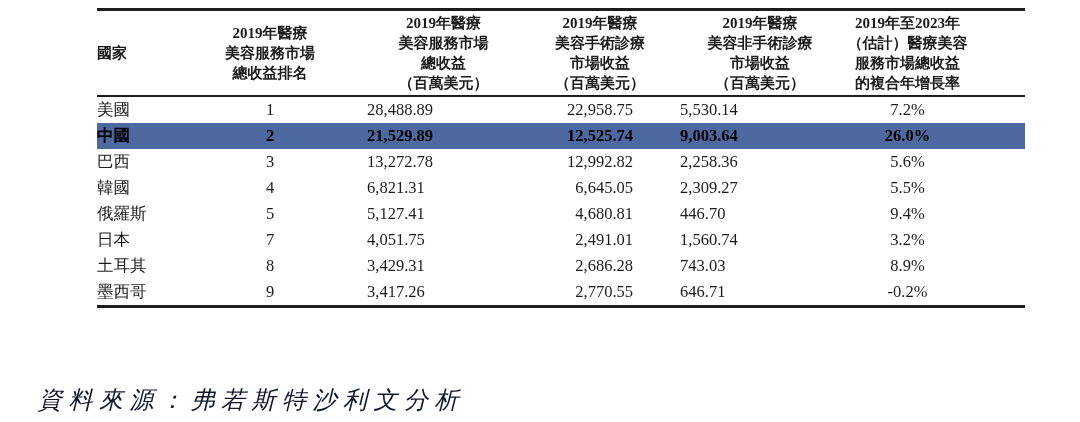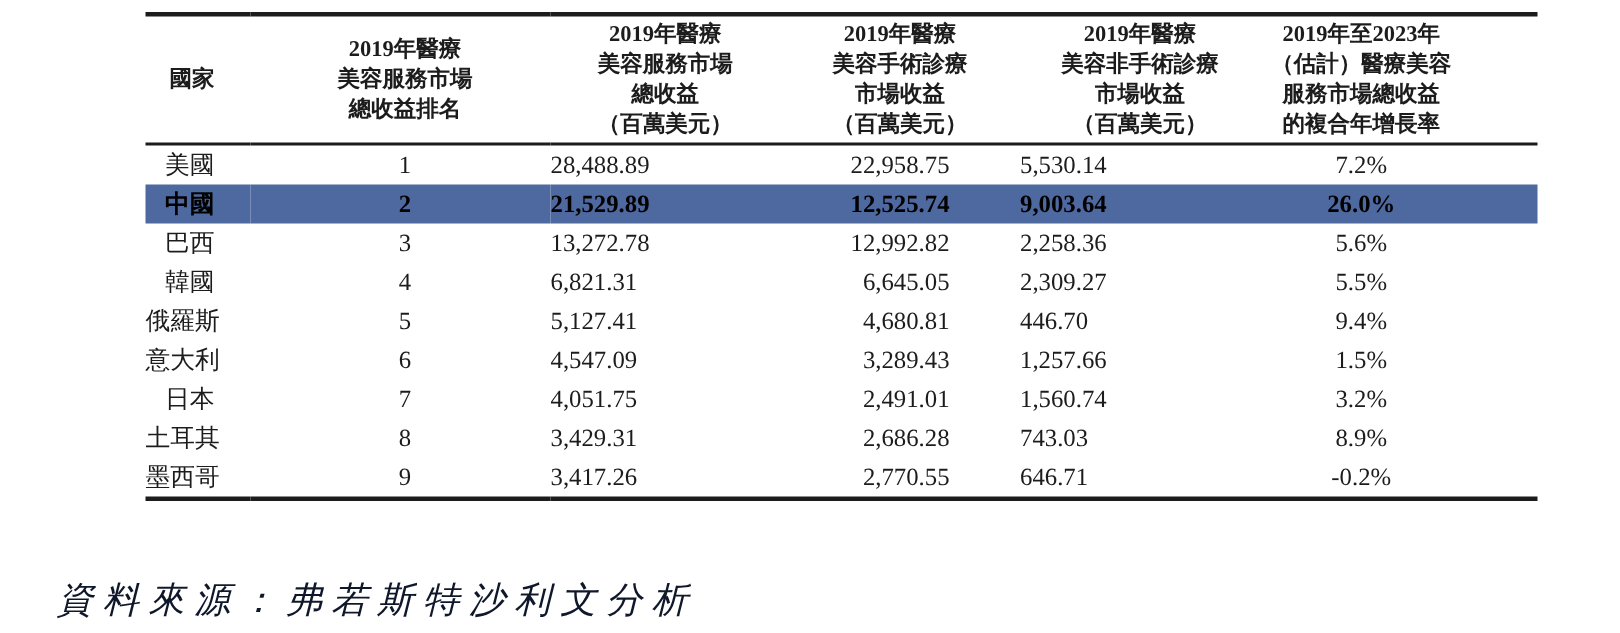--- a/index.html
+++ b/index.html
@@ -33,21 +33,21 @@
     padding: 2px 0;
   }
   tbody tr { height: 26px; }
   tbody td {
     font-size: 16.5px;
     line-height: 26px;
     vertical-align: middle;
     white-space: nowrap;
   }
   
-  th.h-country, td.c-country { text-align: right; padding-right: 24px; }
+  th.h-country, td.c-country { text-align: left; padding-right: 24px; }
   th.h-rank,    td.c-rank    { text-align: center; padding-left: 6px; }
   td.c-total       { text-align: left; padding-right: 54px; }
   td.c-surgical    { text-align: right; padding-right: 47px; }
   td.c-nonsurgical { text-align: left; padding-right: 53px; }
   th.h-cagr, td.c-cagr { text-align: center; padding-right: 50px; }
 
   tr.highlight td {
     background: #4e68a0;
     color: #000000;
     font-weight: bold;
@@ -136,28 +136,20 @@
       </tr>
       <tr>
         <td class="c-country">俄羅斯</td>
         <td class="c-rank">5</td>
         <td class="c-total">5,127.41</td>
         <td class="c-surgical">4,680.81</td>
         <td class="c-nonsurgical">446.70</td>
         <td class="c-cagr">9.4%</td>
       </tr>
       <tr>
-        <td class="c-country">意大利</td>
-        <td class="c-rank">6</td>
-        <td class="c-total">4,547.09</td>
-        <td class="c-surgical">3,289.43</td>
-        <td class="c-nonsurgical">1,257.66</td>
-        <td class="c-cagr">1.5%</td>
-      </tr>
-      <tr>
         <td class="c-country">日本</td>
         <td class="c-rank">7</td>
         <td class="c-total">4,051.75</td>
         <td class="c-surgical">2,491.01</td>
         <td class="c-nonsurgical">1,560.74</td>
         <td class="c-cagr">3.2%</td>
       </tr>
       <tr>
         <td class="c-country">土耳其</td>
         <td class="c-rank">8</td>

